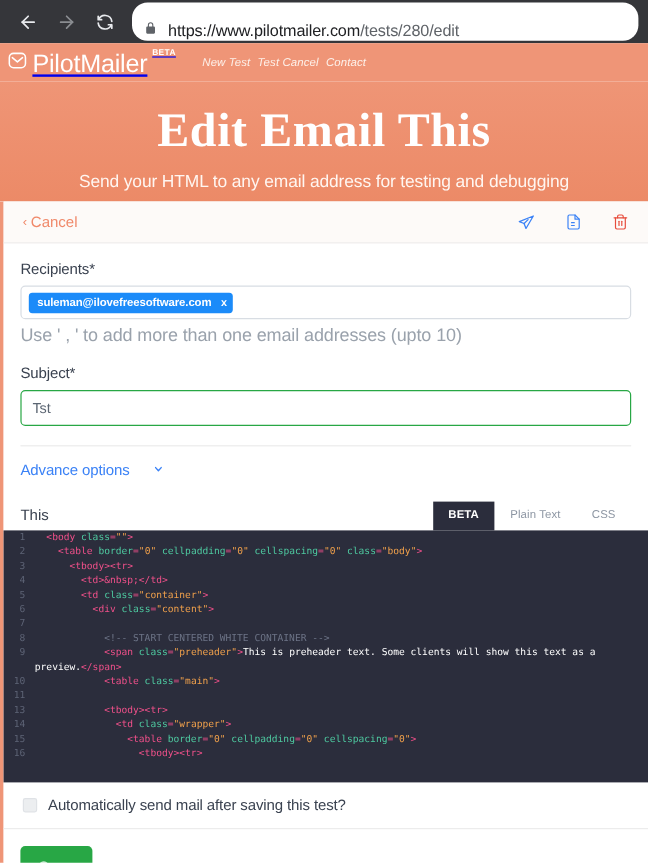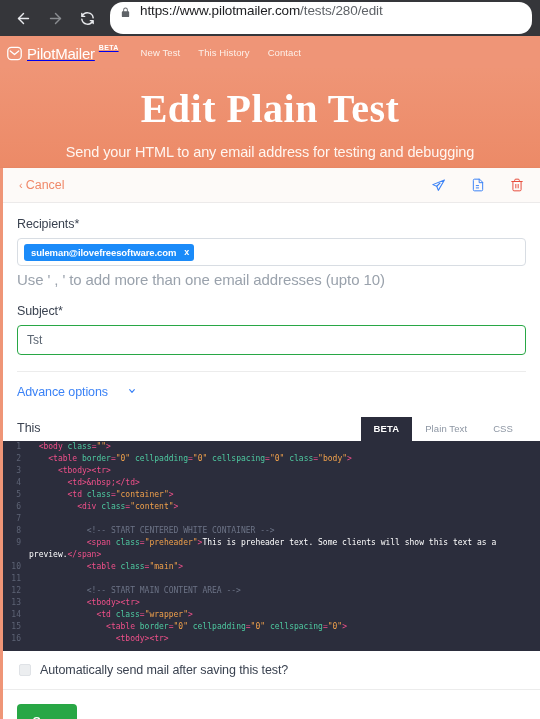--- a/index.html
+++ b/index.html
@@ -27,21 +27,21 @@
     flex: 0 0 auto;
   }
   .nav-btn.disabled { color: #8a8d91; }
   .nav-btn svg { display: block; }
   .omnibox {
     flex: 1 1 auto;
     height: 26px;
     background: #ffffff;
     border-radius: 13px;
     display: flex;
-    align-items: flex-end;
+    align-items: flex-start;
     padding: 16px 10px;
     margin-left: 6px;
     gap: 9px;
     overflow: hidden;
   }
   .lock-icon { flex: 0 0 auto; display: flex; align-items: center; }
   .url-text {
     font-size: 13.5px;
     color: #202124;
     white-space: nowrap;
@@ -54,35 +54,35 @@
     height: 32px;
     background: #ef9577;
     display: flex;
     align-items: center;
     padding: 0 6px;
     gap: 0;
   }
   .brand { display: flex; align-items: flex-start; gap: 4px; }
   .brand-mark { display: flex; align-items: center; margin-top: 2px; }
   .brand-name {
-    font-size: 15px;
+    font-size: 21px;
     color: #ffffff;
     font-weight: 400;
     letter-spacing: -0.2px;
     line-height: 1;
     margin-top: 3px;
   }
   .brand-beta {
     font-size: 7px;
     color: #ffffff;
     font-weight: 700;
     letter-spacing: 0.3px;
     margin-top: 1px;
   }
-  .site-nav { display: flex; gap: 18px; margin-left: 22px; }
+  .site-nav { display: flex; gap: 6px; margin-left: 22px; font-style: italic; }
   .site-nav a {
     font-size: 9.5px;
     color: #fdf0e9;
     text-decoration: none;
     font-weight: 500;
     letter-spacing: 0.1px;
   }
 
   
   .hero {
@@ -337,27 +337,27 @@
       <svg width="17" height="17" viewBox="0 0 24 24" fill="none" stroke="#ffffff" stroke-width="1.8" stroke-linecap="round" stroke-linejoin="round">
           <rect x="2.5" y="3.5" width="19" height="17" rx="5"></rect>
           <polyline points="6 8.5 12 13.5 18 8.5"></polyline>
         </svg>
     </span>
     <span class="brand-name">PilotMailer</span>
     <span class="brand-beta">BETA</span>
   </a>
   <nav class="site-nav">
     <a href="#">New Test</a>
-    <a href="#">This History</a>
+    <a href="#">Test Cancel</a>
     <a href="#">Contact</a>
   </nav>
 </div>
 
 <div class="hero">
-  <h1 class="hero-title">Edit Plain Test</h1>
+  <h1 class="hero-title">Edit Email This</h1>
   <div class="hero-sub">Send your HTML to any email address for testing and debugging</div>
 </div>
 
 <div class="page-wrap">
   <div class="card">
 
     <div class="card-toolbar">
       <a class="cancel-link" href="#">
         <span class="chev-left">‹</span>
         <span>Cancel</span>
@@ -469,24 +469,20 @@
         </div>
         <div class="code-line">
           <span class="ln">10</span>
           <span class="code-content"><span>            </span><span class="tg">&lt;table </span><span class="at">class</span><span class="tg">=</span><span class="st">"main"</span><span class="tg">&gt;</span></span>
         </div>
         <div class="code-line">
           <span class="ln">11</span>
           <span class="code-content"></span>
         </div>
         <div class="code-line">
-          <span class="ln">12</span>
-          <span class="code-content"><span>            </span><span class="cm">&lt;!-- START MAIN CONTENT AREA --&gt;</span></span>
-        </div>
-        <div class="code-line">
           <span class="ln">13</span>
           <span class="code-content"><span>            </span><span class="tg">&lt;tbody&gt;&lt;tr&gt;</span></span>
         </div>
         <div class="code-line">
           <span class="ln">14</span>
           <span class="code-content"><span>              </span><span class="tg">&lt;td </span><span class="at">class</span><span class="tg">=</span><span class="st">"wrapper"</span><span class="tg">&gt;</span></span>
         </div>
         <div class="code-line">
           <span class="ln">15</span>
           <span class="code-content"><span>                </span><span class="tg">&lt;table </span><span class="at">border</span><span class="tg">=</span><span class="st">"0"</span><span> </span><span class="at">cellpadding</span><span class="tg">=</span><span class="st">"0"</span><span> </span><span class="at">cellspacing</span><span class="tg">=</span><span class="st">"0"</span><span class="tg">&gt;</span></span>

